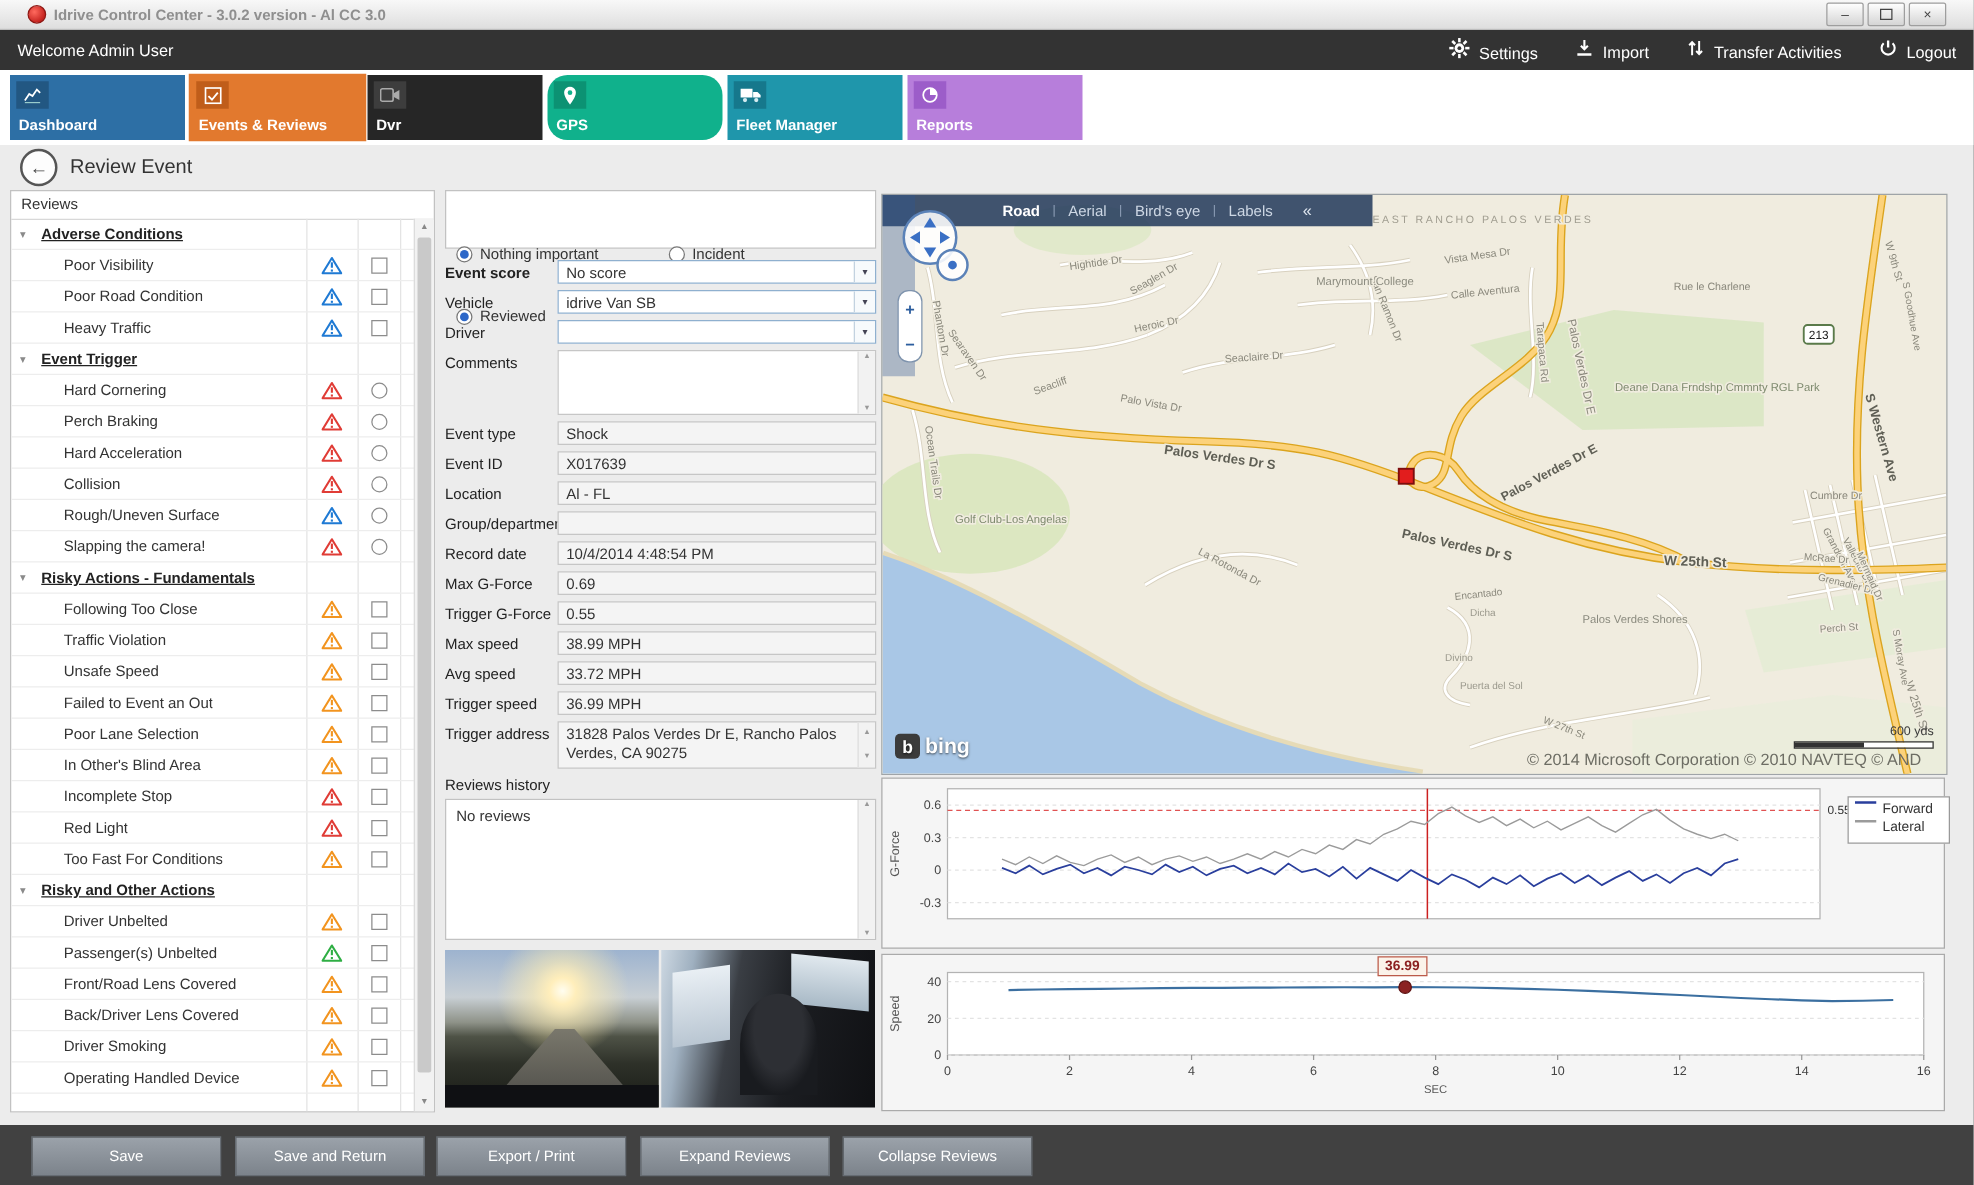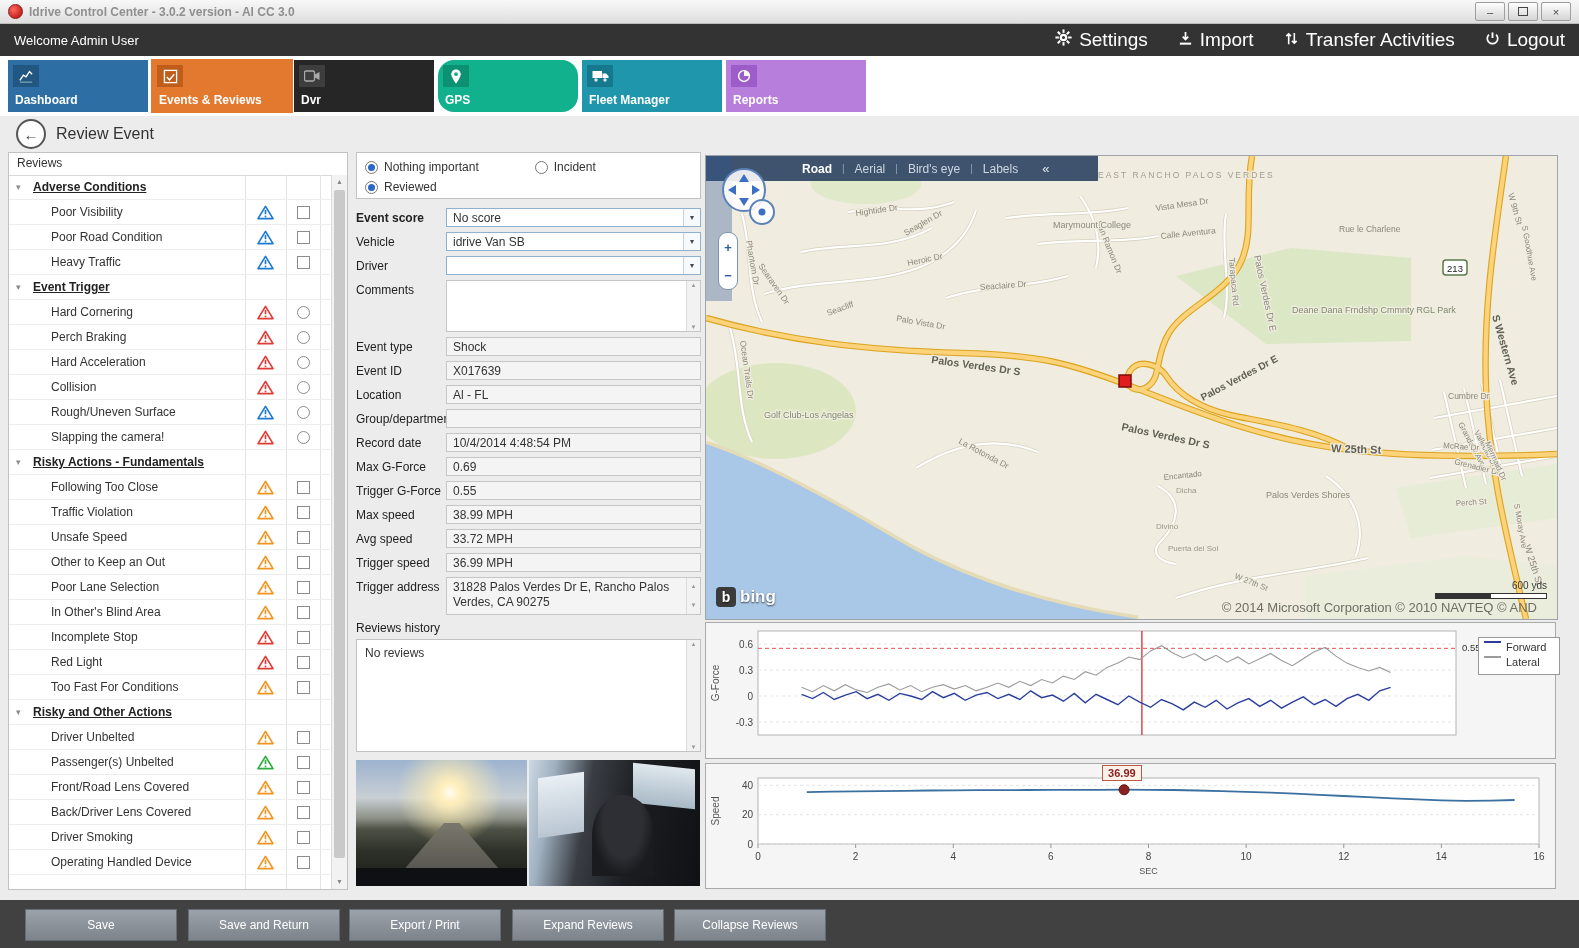--- a/index.html
+++ b/index.html
@@ -1,28 +1,28 @@
 <!DOCTYPE html>
 <html><head>
 <meta charset="utf-8">
 <style>
   html,body{margin:0;padding:0;background:#777;}
   .app{position:relative;width:1579px;height:948px;background:#ececec;font-family:"Liberation Sans",sans-serif;font-size:12px;color:#333;overflow:hidden;}
   
-  .titlebar{position:absolute;top:0;left:0;right:0;height:24px;background:linear-gradient(#f8f8f8,#dedede);border-bottom:1px solid #bdbdbd;display:flex;align-items:center;padding:0 8px;gap:6px;box-sizing:border-box;}
+  .titlebar{position:absolute;top:0;left:0;right:0;height:24px;background:linear-gradient(#f8f8f8,#dedede);border-bottom:1px solid #bdbdbd;display:flex;align-items:center;padding:0 22px;gap:6px;box-sizing:border-box;}
   .app-icon{width:13px;height:13px;border-radius:50%;background:radial-gradient(circle at 35% 35%,#ff6a5e,#c62420 70%);border:1px solid #8e1713;}
   .title-text{color:#8f8f8f;font-weight:bold;font-size:12px;}
   .win-btns{margin-left:auto;display:flex;gap:3px;}
   .win-btn{width:28px;height:17px;background:linear-gradient(#fefefe,#d5d5d5);border:1px solid #9e9e9e;border-radius:2px;font-size:11px;line-height:14px;display:flex;align-items:center;justify-content:center;color:#444;}
   .max-glyph{width:8px;height:7px;border:1px solid #444;display:inline-block;}
   
   .topbar{position:absolute;top:24px;left:0;right:0;height:32px;background:#333;color:#fff;display:flex;align-items:center;padding:0 14px;box-sizing:border-box;}
   .welcome{font-size:13px;}
   .topbar-actions{margin-left:auto;display:flex;gap:30px;align-items:center;}
-  .tb-item{display:flex;gap:7px;align-items:center;font-size:19px;cursor:default;}
+  .tb-item{display:flex;gap:7px;align-items:flex-end;font-size:13px;cursor:default;}
   
   .navrow{position:absolute;top:56px;left:0;right:0;height:60px;background:#fff;}
   .tab{position:absolute;top:4px;height:52px;width:140px;color:#fff;}
   .tab-icon{position:absolute;top:5px;left:5px;width:26px;height:22px;display:flex;align-items:center;justify-content:center;}
   .tab-label{position:absolute;left:7px;bottom:5px;font-weight:bold;font-size:12px;white-space:nowrap;}
   
   .pagehead{position:absolute;top:116px;left:0;right:0;height:36px;display:flex;align-items:center;gap:10px;padding-left:16px;}
   .back-btn{width:26px;height:26px;border:2px solid #555;border-radius:50%;display:flex;align-items:center;justify-content:center;font-size:15px;color:#444;background:#fdfdfd;}
   .page-title{font-size:16px;color:#333;}
   
@@ -37,21 +37,21 @@
   .col-icon{position:absolute;left:236px;width:40px;display:flex;justify-content:center;}
   .col-ctl{position:absolute;left:277px;width:34px;display:flex;justify-content:center;}
   .cb{width:13px;height:13px;border:1px solid #8c8c8c;background:#fff;display:inline-block;box-sizing:border-box;}
   .rb{width:13px;height:13px;border:1px solid #8c8c8c;border-radius:50%;background:#fff;display:inline-block;box-sizing:border-box;}
   .rv-scroll{position:absolute;top:22px;bottom:0;right:0;width:15px;background:#f2f2f2;border-left:1px solid #dcdcdc;}
   .sb-arrow{position:absolute;left:0;right:0;height:14px;color:#888;font-size:7px;text-align:center;line-height:14px;}
   .sb-thumb{position:absolute;left:2px;right:2px;background:#c9c9c9;border-radius:2px;}
   
   .form-col{position:absolute;left:356px;top:152px;width:345px;height:738px;}
   .class-box{border:1px solid #c2c2c2;background:#fff;padding:7px 8px 5px 8px;height:47px;box-sizing:border-box;margin-bottom:9px;}
-  .class-row{display:flex;align-items:center;margin-bottom:6px;}
+  .class-row{display:flex;align-items:center;margin-bottom:6px;margin-top:36px;}
   .radio{width:13px;height:13px;border:1px solid #777;border-radius:50%;background:#fff;display:inline-block;box-sizing:border-box;}
   .radio.sel::after{content:"";display:block;width:7px;height:7px;margin:2px;background:#2c67c8;border-radius:50%;}
   .class-lbl{margin-left:6px;}
   .f-row{display:flex;margin-bottom:5px;align-items:flex-start;}
   .f-label{width:90px;padding-top:3px;color:#222;flex:none;}
   .f-label.b{font-weight:bold;}
   .f-field{flex:1;height:19px;border:1px solid #c6c6c6;background:#f4f4f4;color:#333;padding:2px 6px;box-sizing:border-box;position:relative;white-space:nowrap;overflow:hidden;}
   .f-field.sel{background:#fff;border-color:#8fb0cf;}
   .f-field.ta{height:52px;background:#fff;}
   .f-field.multi{height:38px;white-space:normal;line-height:15px;}
@@ -392,21 +392,21 @@
               <path d="M9 1.5 L17 14.5 H1 Z" fill="#fff" stroke="#f2941f" stroke-width="1.8" stroke-linejoin="round"></path>
               <rect x="8.1" y="5.2" width="1.8" height="4.6" fill="#f2941f"></rect>
               <rect x="8.1" y="11.3" width="1.8" height="1.8" fill="#f2941f"></rect>
             </svg>
           </span>
           <span class="col-ctl">
             <span class="cb"></span>
           </span>
         </div>
         <div class="rv-row">
-          <span class="rv-ilabel">Other to Keep an Out</span>
+          <span class="rv-ilabel">Failed to Event an Out</span>
           <span class="col-icon">
             <svg width="17" height="15" viewBox="0 0 18 16">
               <path d="M9 1.5 L17 14.5 H1 Z" fill="#fff" stroke="#f2941f" stroke-width="1.8" stroke-linejoin="round"></path>
               <rect x="8.1" y="5.2" width="1.8" height="4.6" fill="#f2941f"></rect>
               <rect x="8.1" y="11.3" width="1.8" height="1.8" fill="#f2941f"></rect>
             </svg>
           </span>
           <span class="col-ctl">
             <span class="cb"></span>
           </span>

